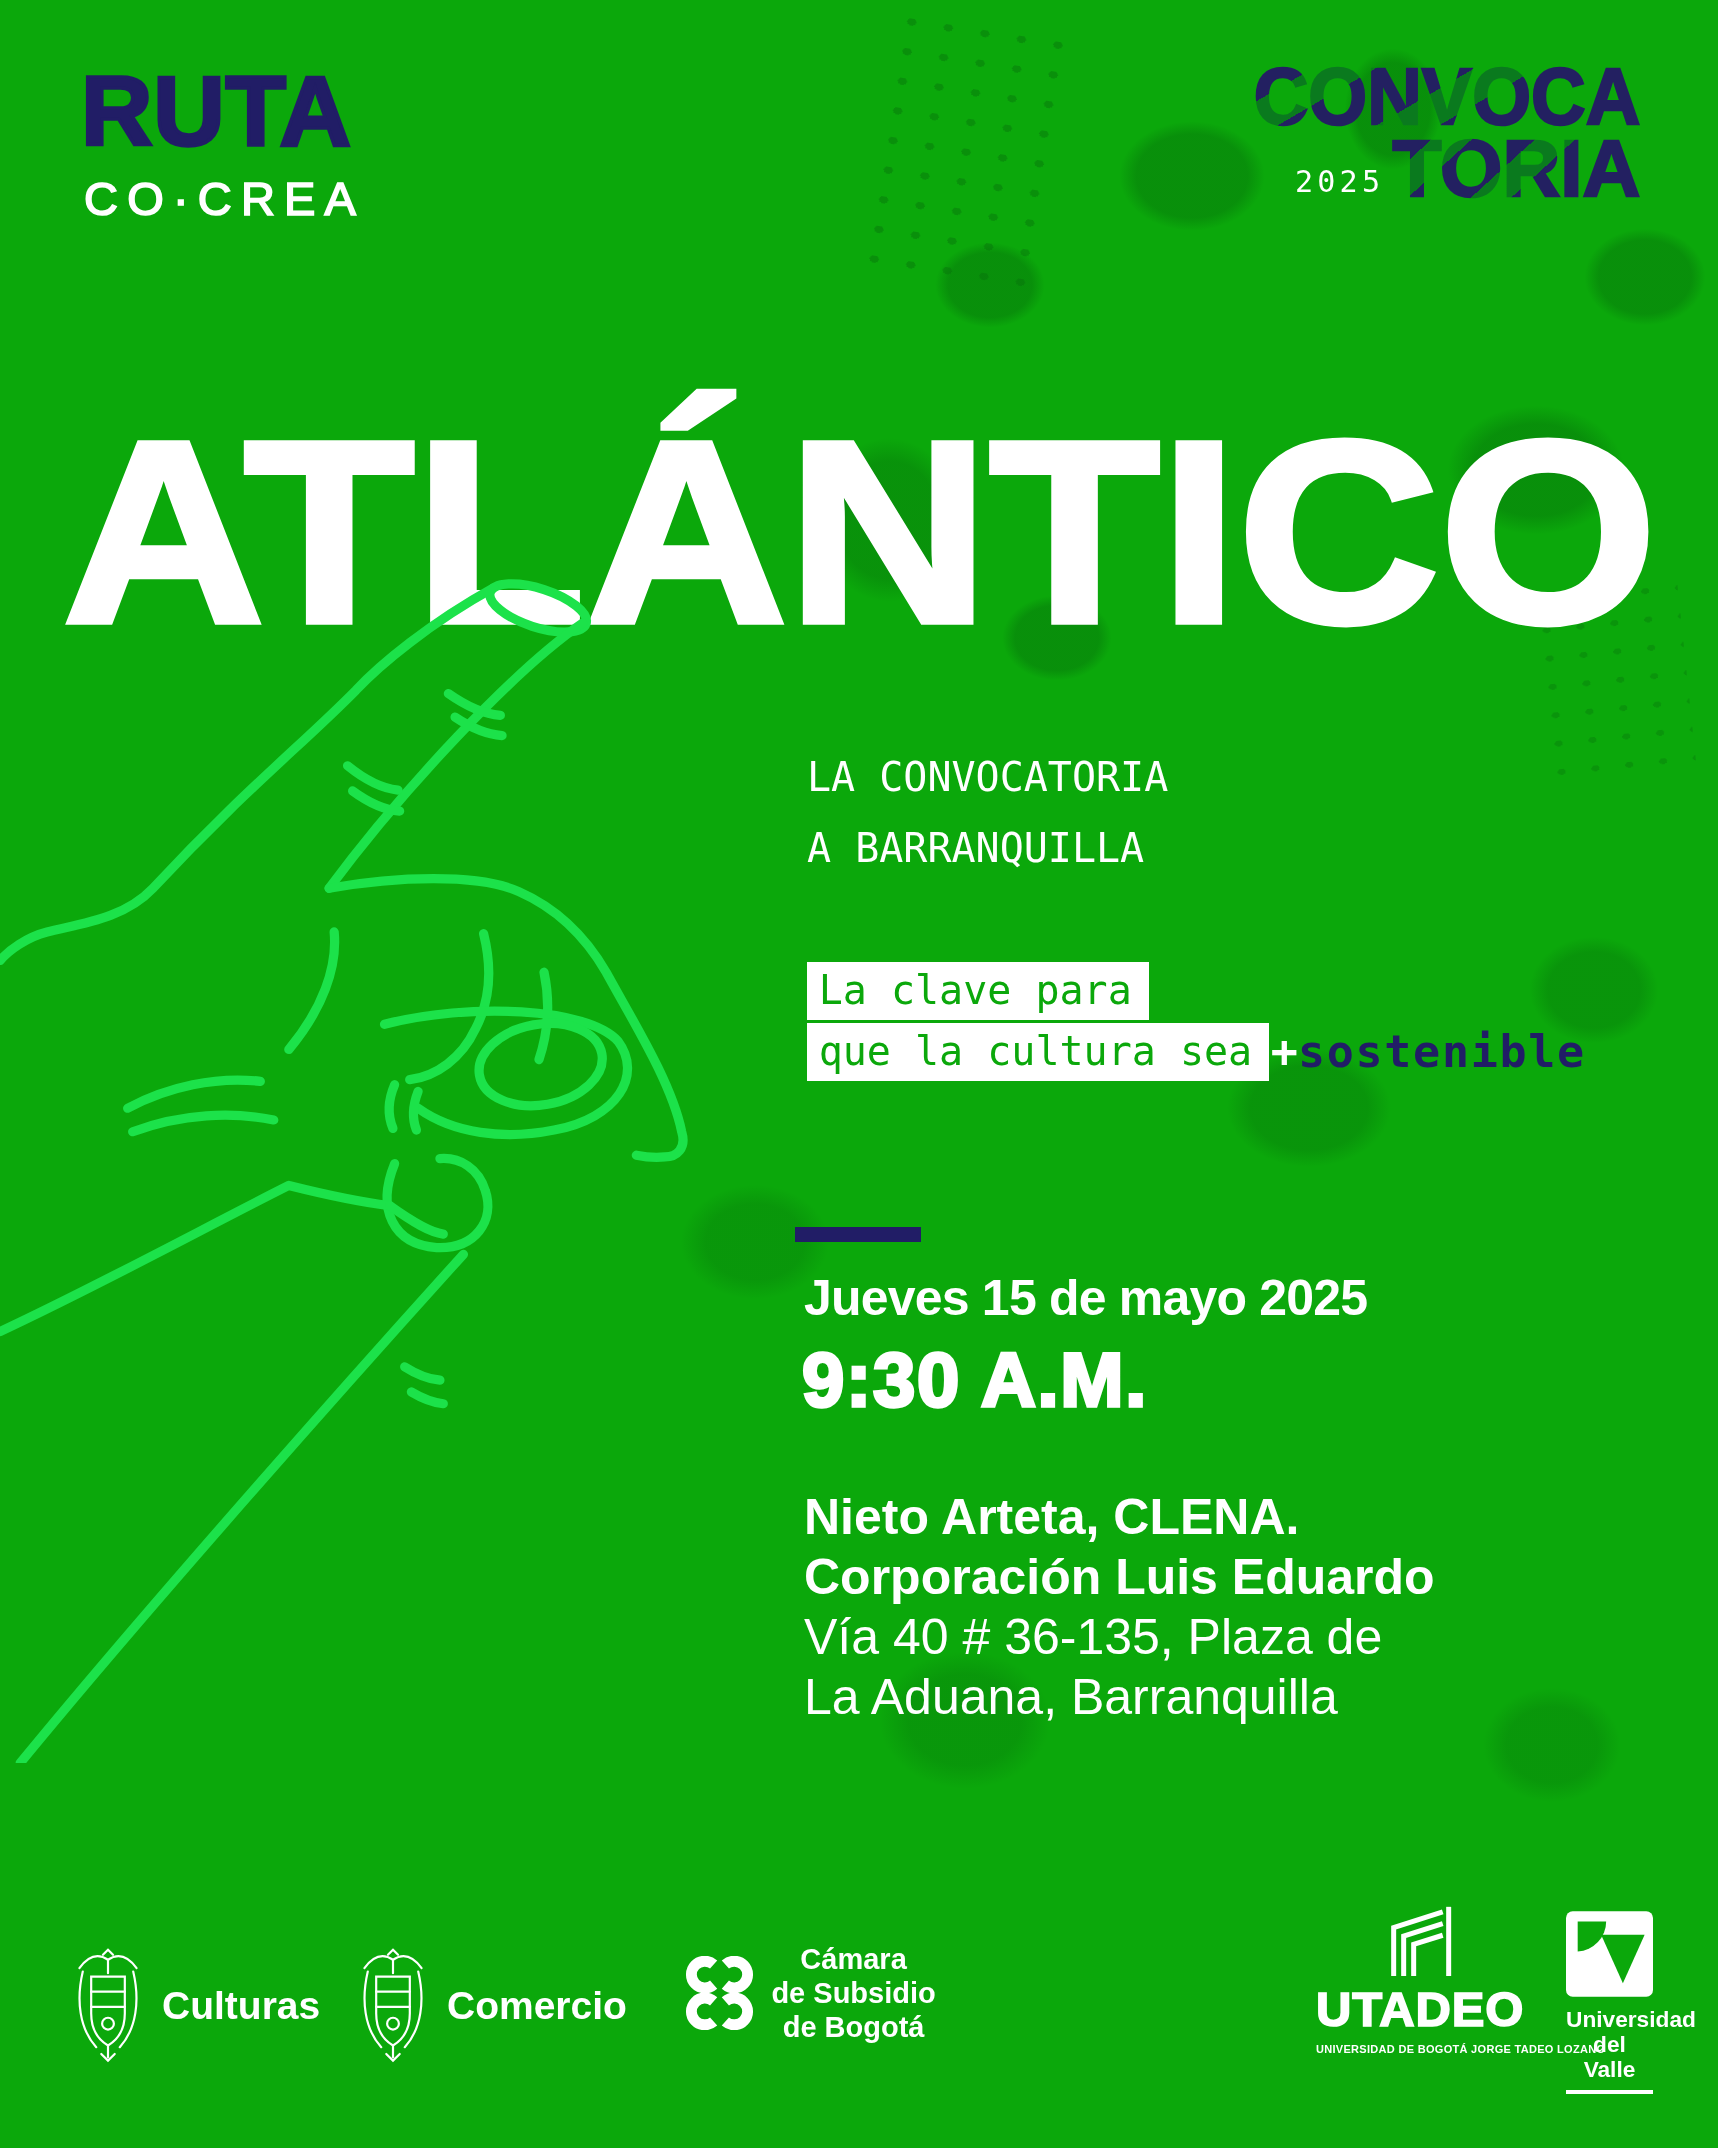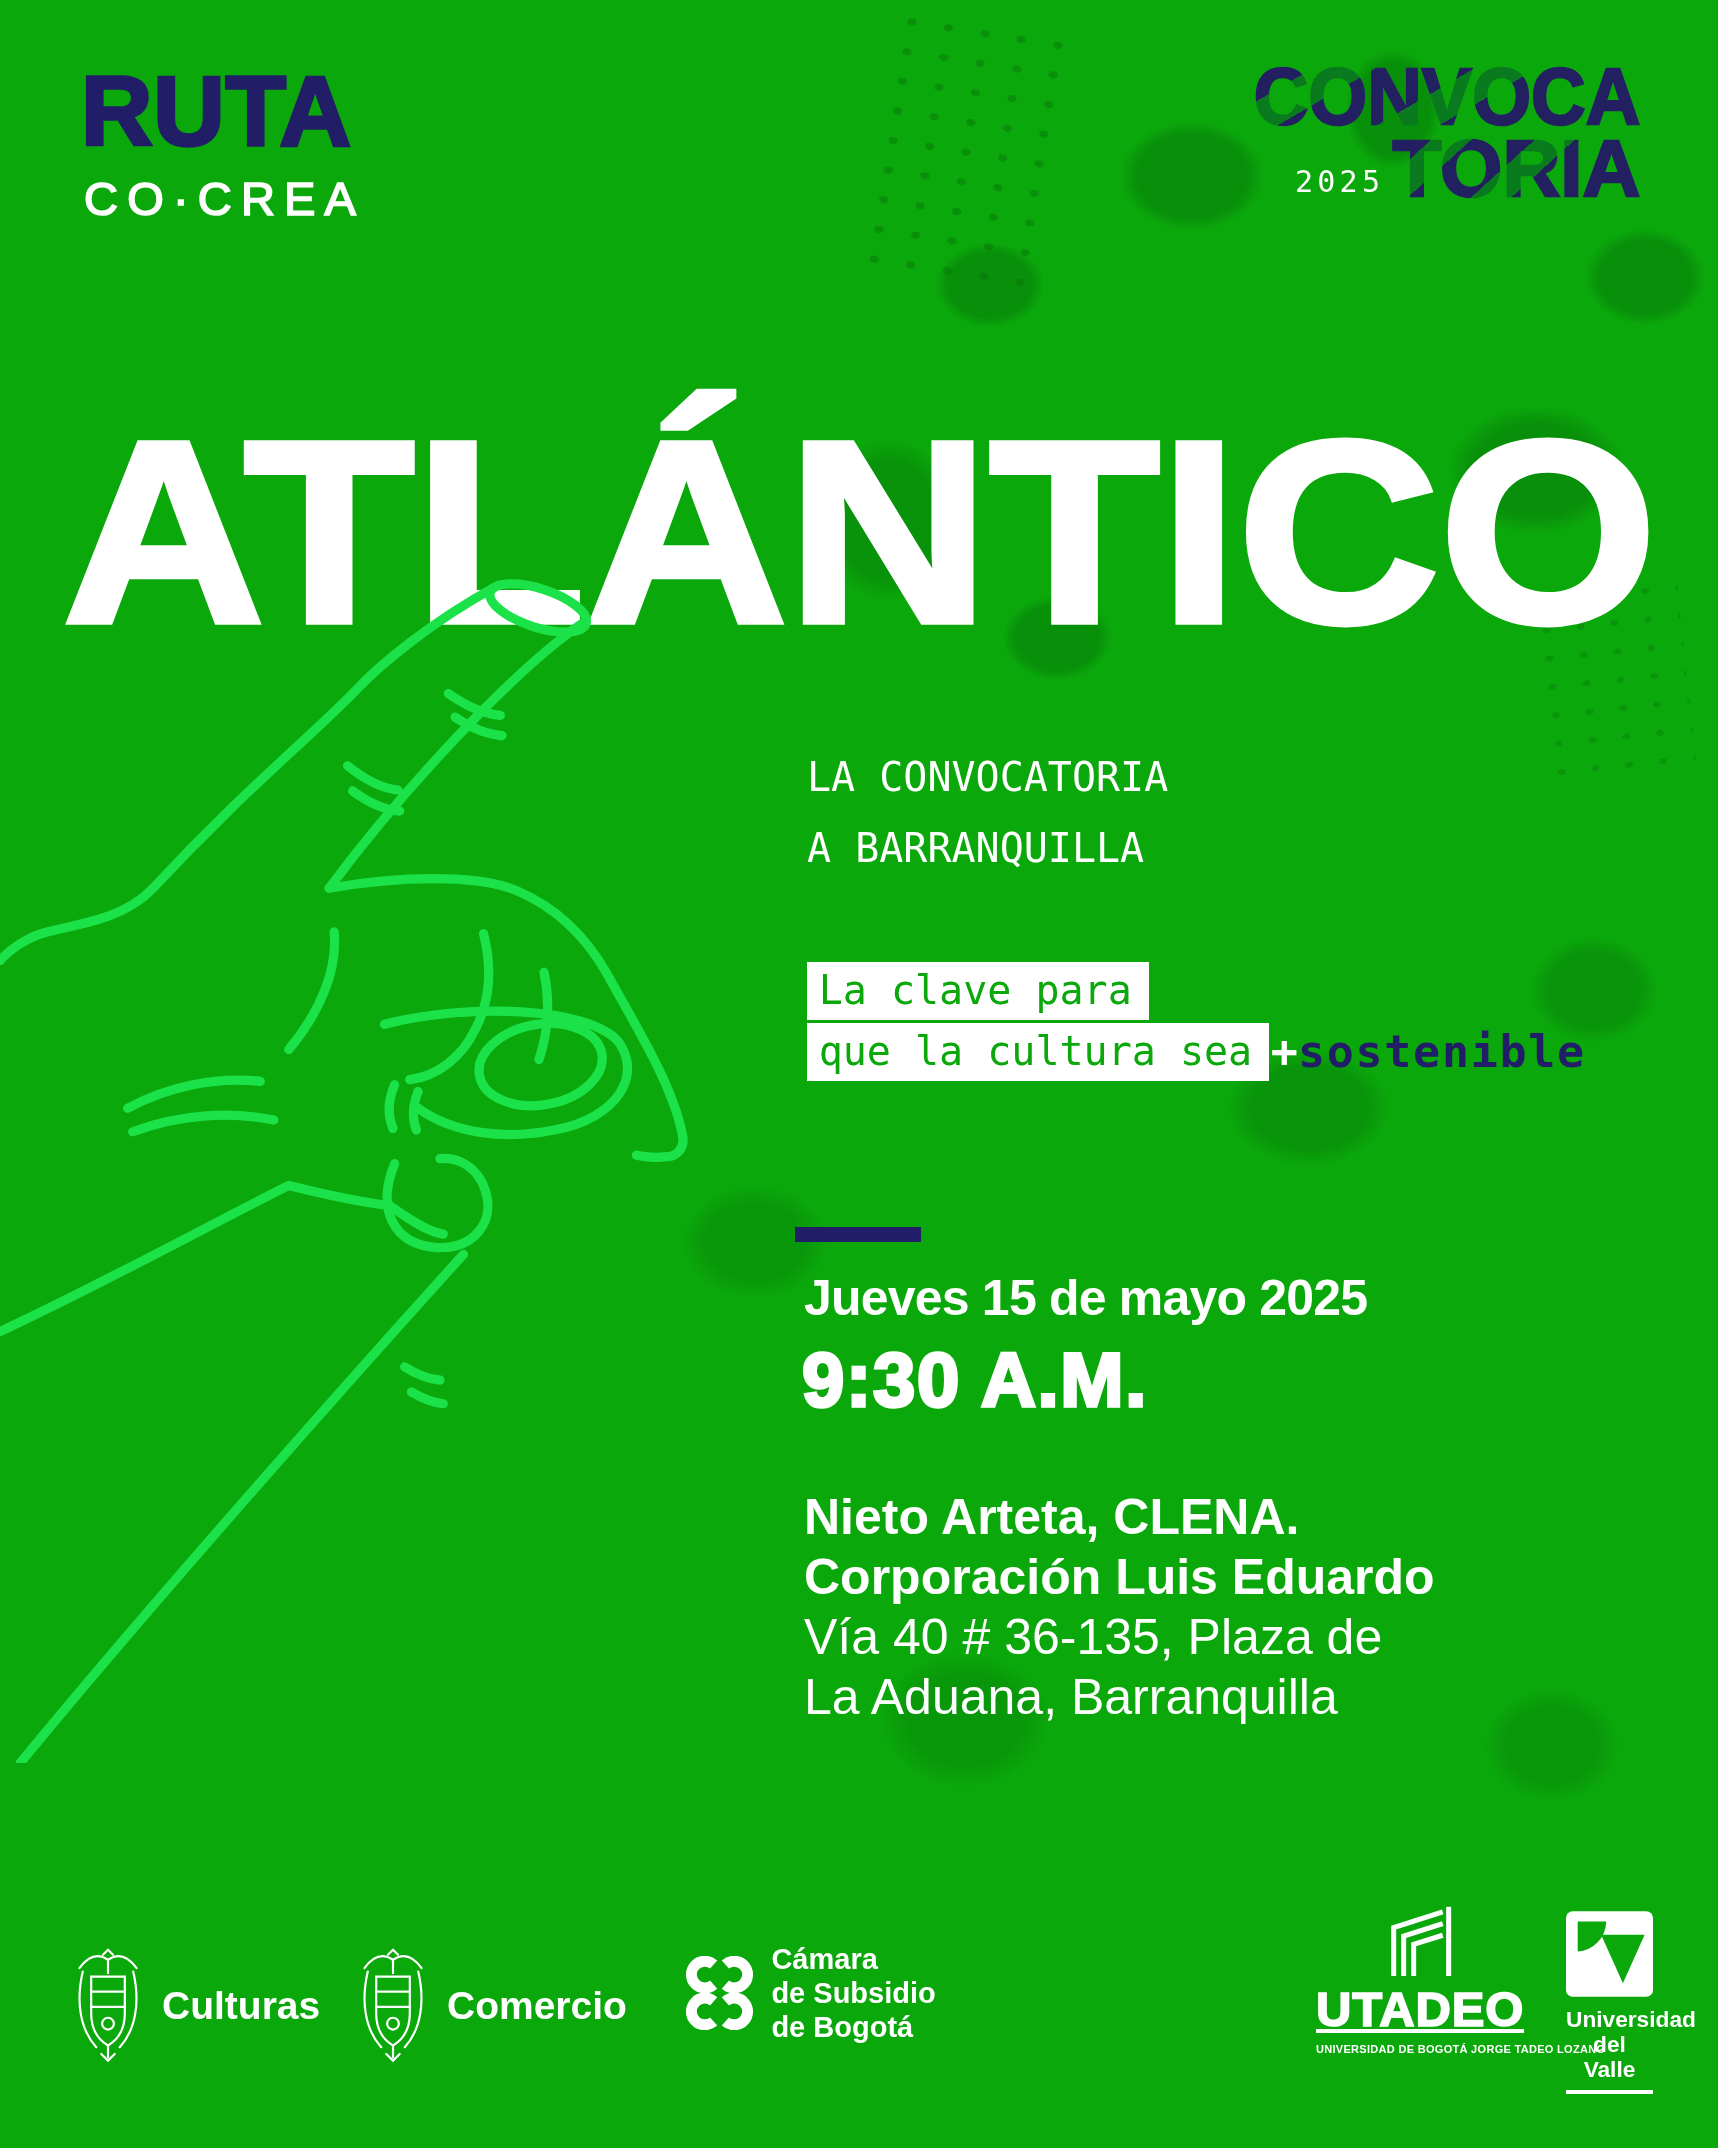--- a/index.html
+++ b/index.html
@@ -61,29 +61,29 @@
   .date{position:absolute;left:804px;top:1269px;color:#fff;font-size:50px;font-weight:700;
     letter-spacing:-0.8px;white-space:nowrap;}
   .time{position:absolute;left:802px;top:1336px;color:#fff;font-size:76px;font-weight:700;
     -webkit-text-stroke:3.4px #fff;letter-spacing:1.7px;}
 
   .venue{position:absolute;left:804px;top:1487px;color:#fff;font-size:50px;line-height:60px;white-space:nowrap;}
   .venue .b{font-weight:700;}
 
   
   .sp{position:absolute;color:#fff;}
-  .sp-row{display:flex;align-items:center;}
+  .sp-row{display:flex;align-items:center;text-align:center;}
   .gov-label{font-size:39px;font-weight:700;margin-left:17px;}
   .ccb-text{font-size:29px;line-height:34px;font-weight:600;margin-left:13.4px;}
   .comfama-word{font-size:72px;font-weight:700;letter-spacing:-1.7px;-webkit-text-stroke:1.7px #fff;line-height:1;}
   .comfama-sub{display:flex;align-items:center;justify-content:flex-end;margin-top:5px;font-size:17.6px;}
   .vig{letter-spacing:3.4px;font-weight:400;font-size:16px;margin-right:8.4px;}
   .ss-b{font-weight:700;}
   .utadeo{width:201px;text-align:center;}
-  .utadeo-word{font-size:49px;font-weight:700;-webkit-text-stroke:1.7px #fff;letter-spacing:0.8px;margin-top:1.7px;text-decoration:underline;}
+  .utadeo-word{font-size:49px;font-weight:700;-webkit-text-stroke:1.7px #fff;letter-spacing:0.8px;margin-top:1.7px;}
   .utadeo-cap{font-size:11px;font-weight:700;letter-spacing:0.3px;white-space:nowrap;margin-top:6.7px;}
   .univalle{width:87px;text-align:center;}
   .univalle-name{font-size:22.7px;line-height:25px;font-weight:700;margin-top:6.7px;}
   .univalle-bar{height:4.2px;background:#fff;margin-top:8.4px;}
 </style>
 </head>
 <body>
 
 <div id="poster">
   <div class="blobs"></div>

